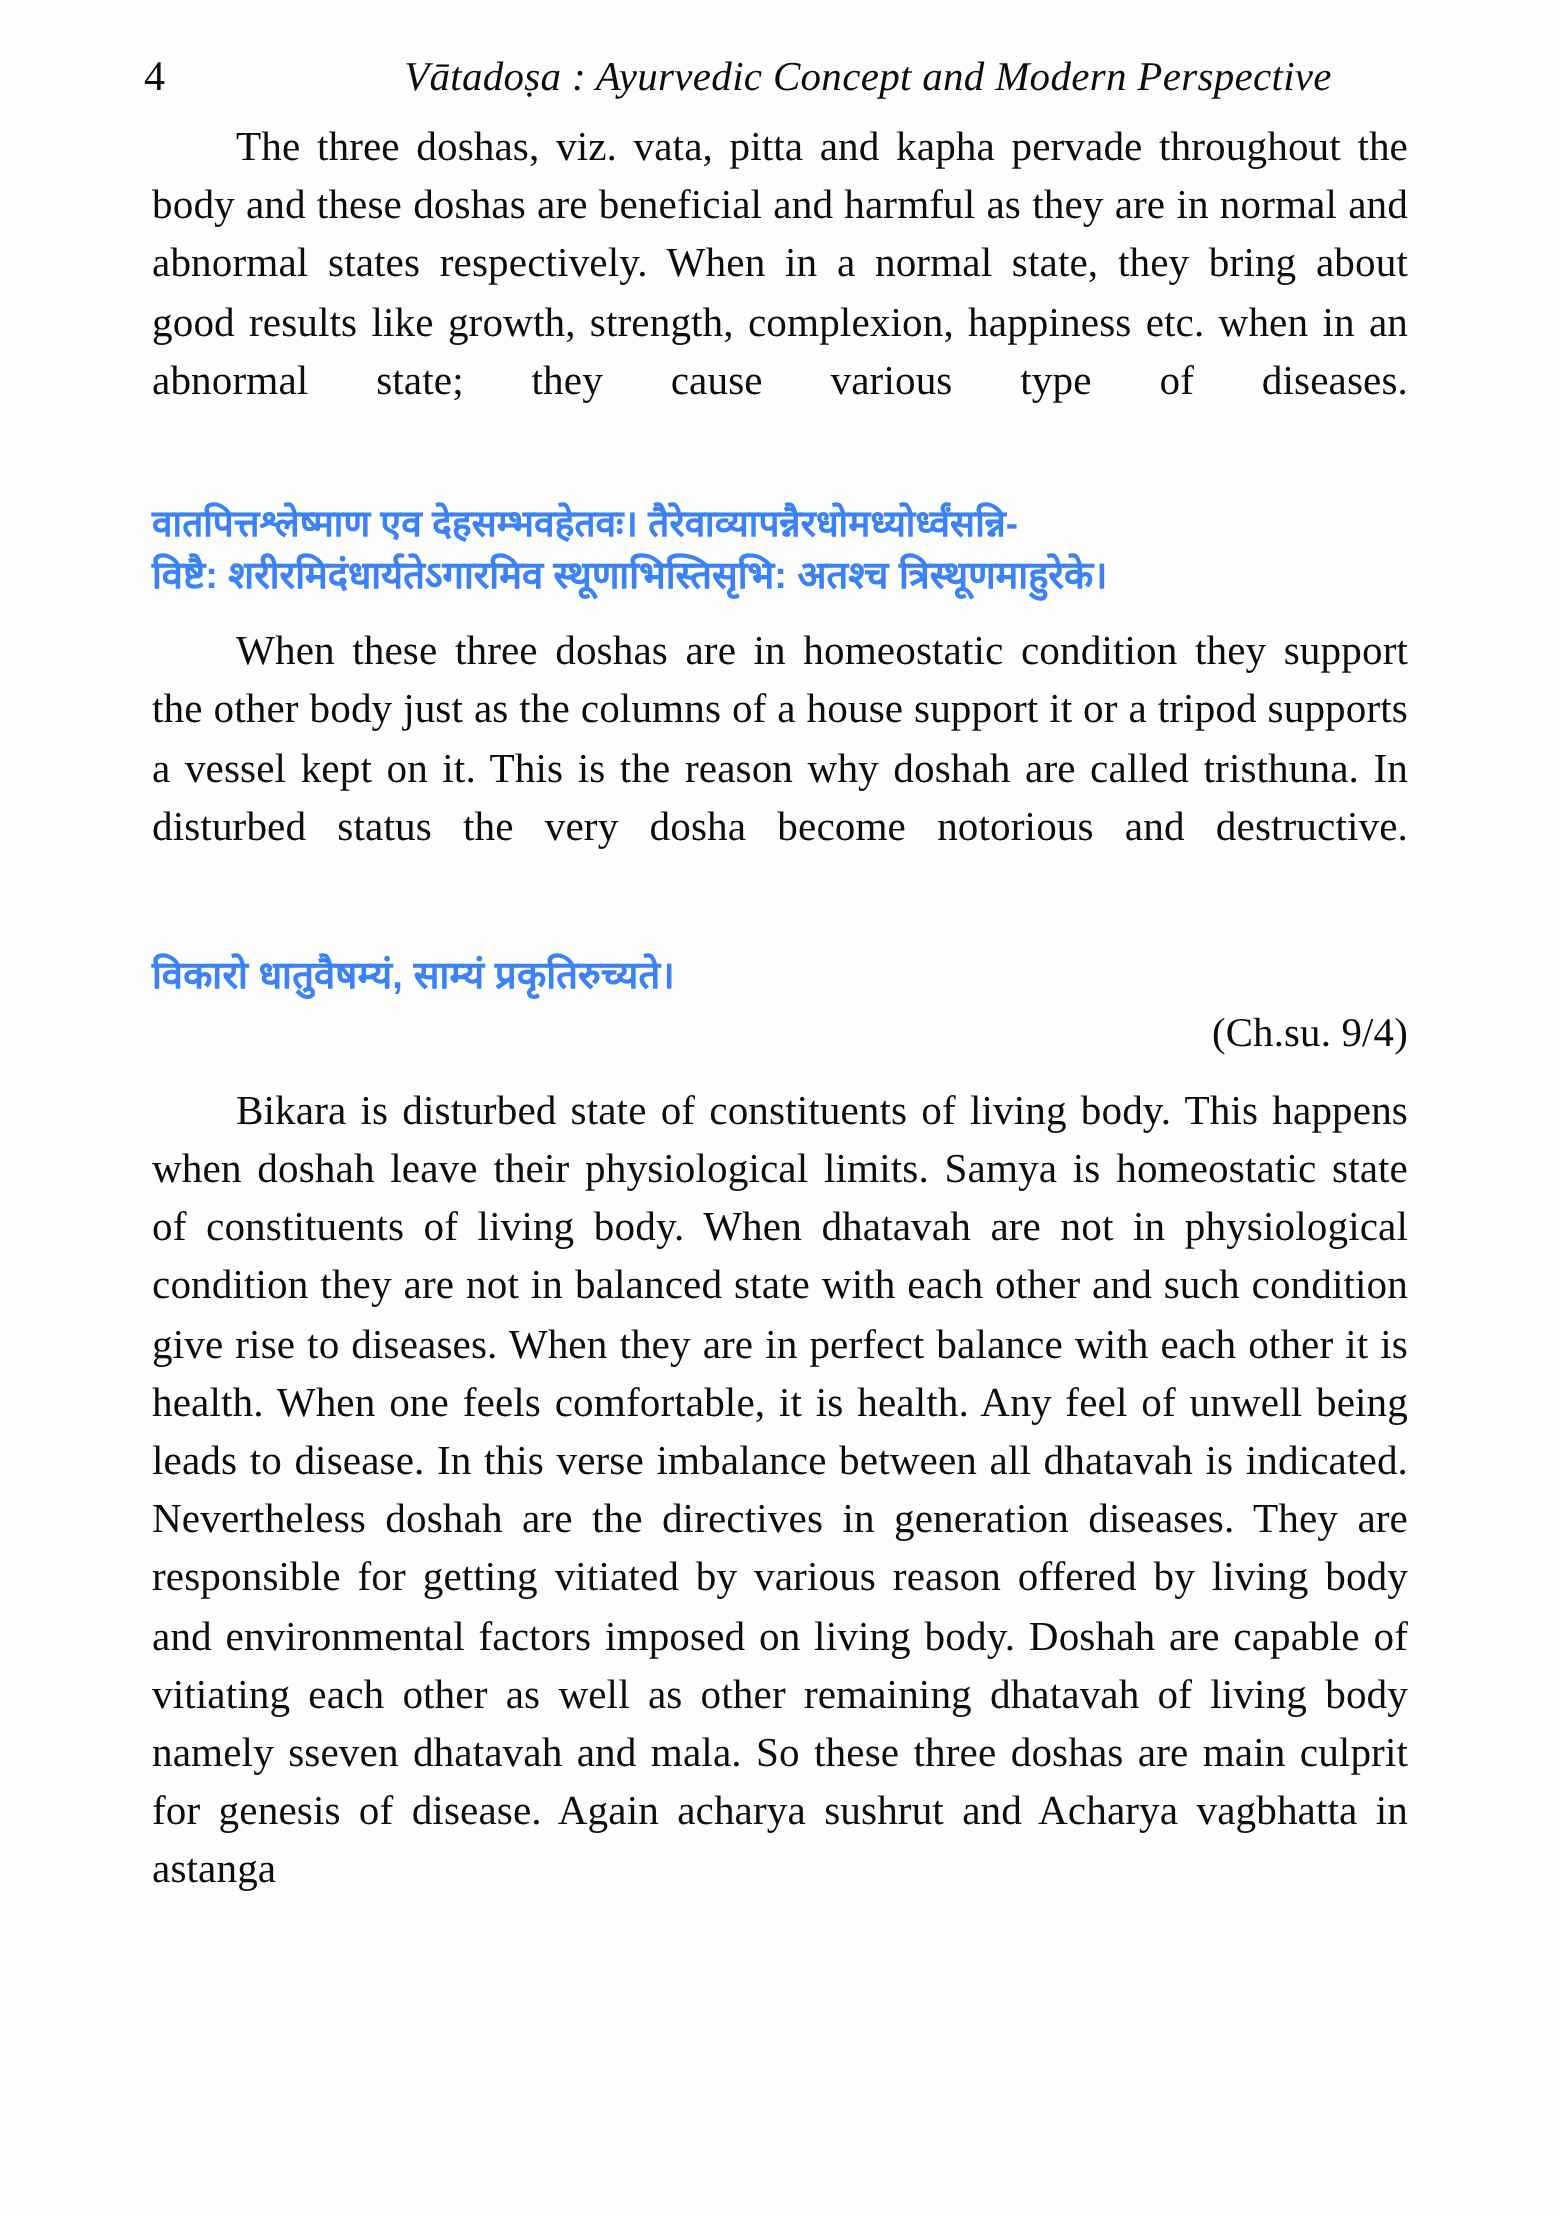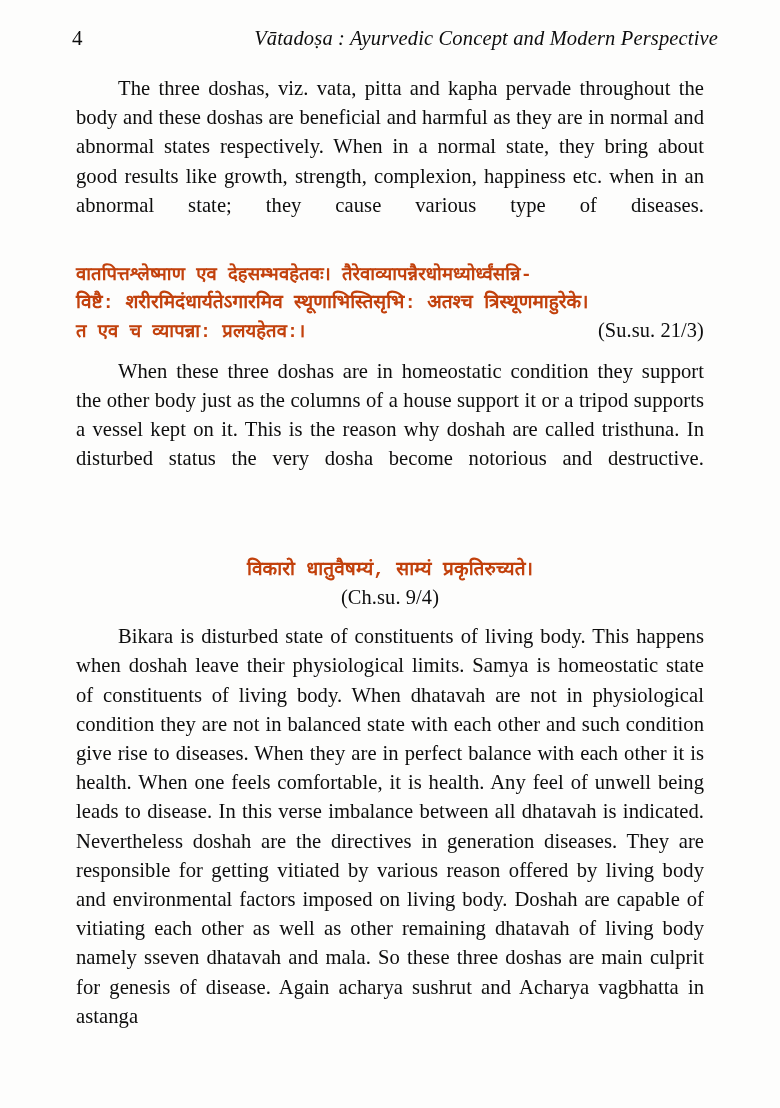--- a/index.html
+++ b/index.html
@@ -35,28 +35,28 @@
     flex: 0 0 auto;
     width: 78px;
   }
   .head-title {
     font-size: 20.5px;
     font-style: italic;
     line-height: 1;
     letter-spacing: 0.15px;
     white-space: nowrap;
     flex: 1 1 auto;
-    text-align: right;
+    text-align: center;
   }
 
   
   .column {
     position: absolute;
     left: 76px;
-    top: 74px;
+    top: 60px;
     width: 628px;
   }
 
   p.body {
     margin: 0 0 0 0;
     font-size: 20.6px;
     line-height: 29.2px;
     text-align: justify;
     text-justify: inter-word;
     text-indent: 42px;
@@ -70,52 +70,51 @@
     content: "";
     display: inline-block;
     width: 100%;
   }
 
   
   .verse-block {
     margin: 0;
   }
   .verse-line {
-    font-family: Liberation Mono, monospace;
+    font-family: Liberation Sans, sans-serif;
     font-size: 18.4px;
     line-height: 26.5px;
     font-weight: 600;
-    color: #c2410c;
+    color: #3b82f6;
     white-space: nowrap;
     letter-spacing: 0.1px;
   }
   .verse-line.wide {
     font-size: 19px;
     letter-spacing: 0;
   }
   .verse-line.centered {
-    text-align: center;
+    text-align: left;
     font-size: 19px;
-    margin-top: 36px;
   }
   .verse-row {
     display: flex;
     align-items: baseline;
     justify-content: space-between;
   }
   .citation {
     font-family: "Liberation Serif", "DejaVu Serif", serif;
     font-size: 20.4px;
     font-weight: 400;
     line-height: 29px;
     white-space: nowrap;
     letter-spacing: 0.1px;
   }
   .citation-right {
-    text-align: center;
+    text-align: right;
     font-family: "Liberation Serif", "DejaVu Serif", serif;
     font-size: 20.4px;
     line-height: 29px;
     letter-spacing: 0.1px;
   }
 
   .gap-sm { height: 10px; }
   .gap-md { height: 14px; }
   .gap-lg { height: 18px; }
 </style>
@@ -131,24 +130,20 @@
 
   <div class="column">
 
     <p class="body">The three doshas, viz. vata, pitta and kapha pervade throughout the body and these doshas are beneficial and harmful as they are in normal and abnormal states respectively. When in a normal state, they bring about good results like growth, strength, complexion, happiness etc. when in an abnormal state; they cause various type of diseases.</p>
 
     <div class="gap-md"></div>
 
     <div class="verse-block">
       <div class="verse-line">वातपित्तश्लेष्माण एव देहसम्भवहेतवः। तैरेवाव्यापन्नैरधोमध्योर्ध्वंसन्नि-</div>
       <div class="verse-line wide">विष्टै: शरीरमिदंधार्यतेऽगारमिव स्थूणाभिस्तिसृभि: अतश्च त्रिस्थूणमाहुरेके।</div>
-      <div class="verse-row">
-        <div class="verse-line">त एव च व्यापन्ना: प्रलयहेतव:।</div>
-        <div class="citation">(Su.su. 21/3)</div>
-      </div>
     </div>
 
     <div class="gap-sm"></div>
 
     <p class="body">When these three doshas are in homeostatic condition they support the other body just as the columns of a house support it or a tripod supports a vessel kept on it. This is the reason why doshah are called tristhuna. In disturbed status the very dosha become notorious and destructive.</p>
 
     <div class="gap-lg"></div>
 
     <div class="verse-block">
       <div class="verse-line centered">विकारो धातुवैषम्यं, साम्यं प्रकृतिरुच्यते।</div>

